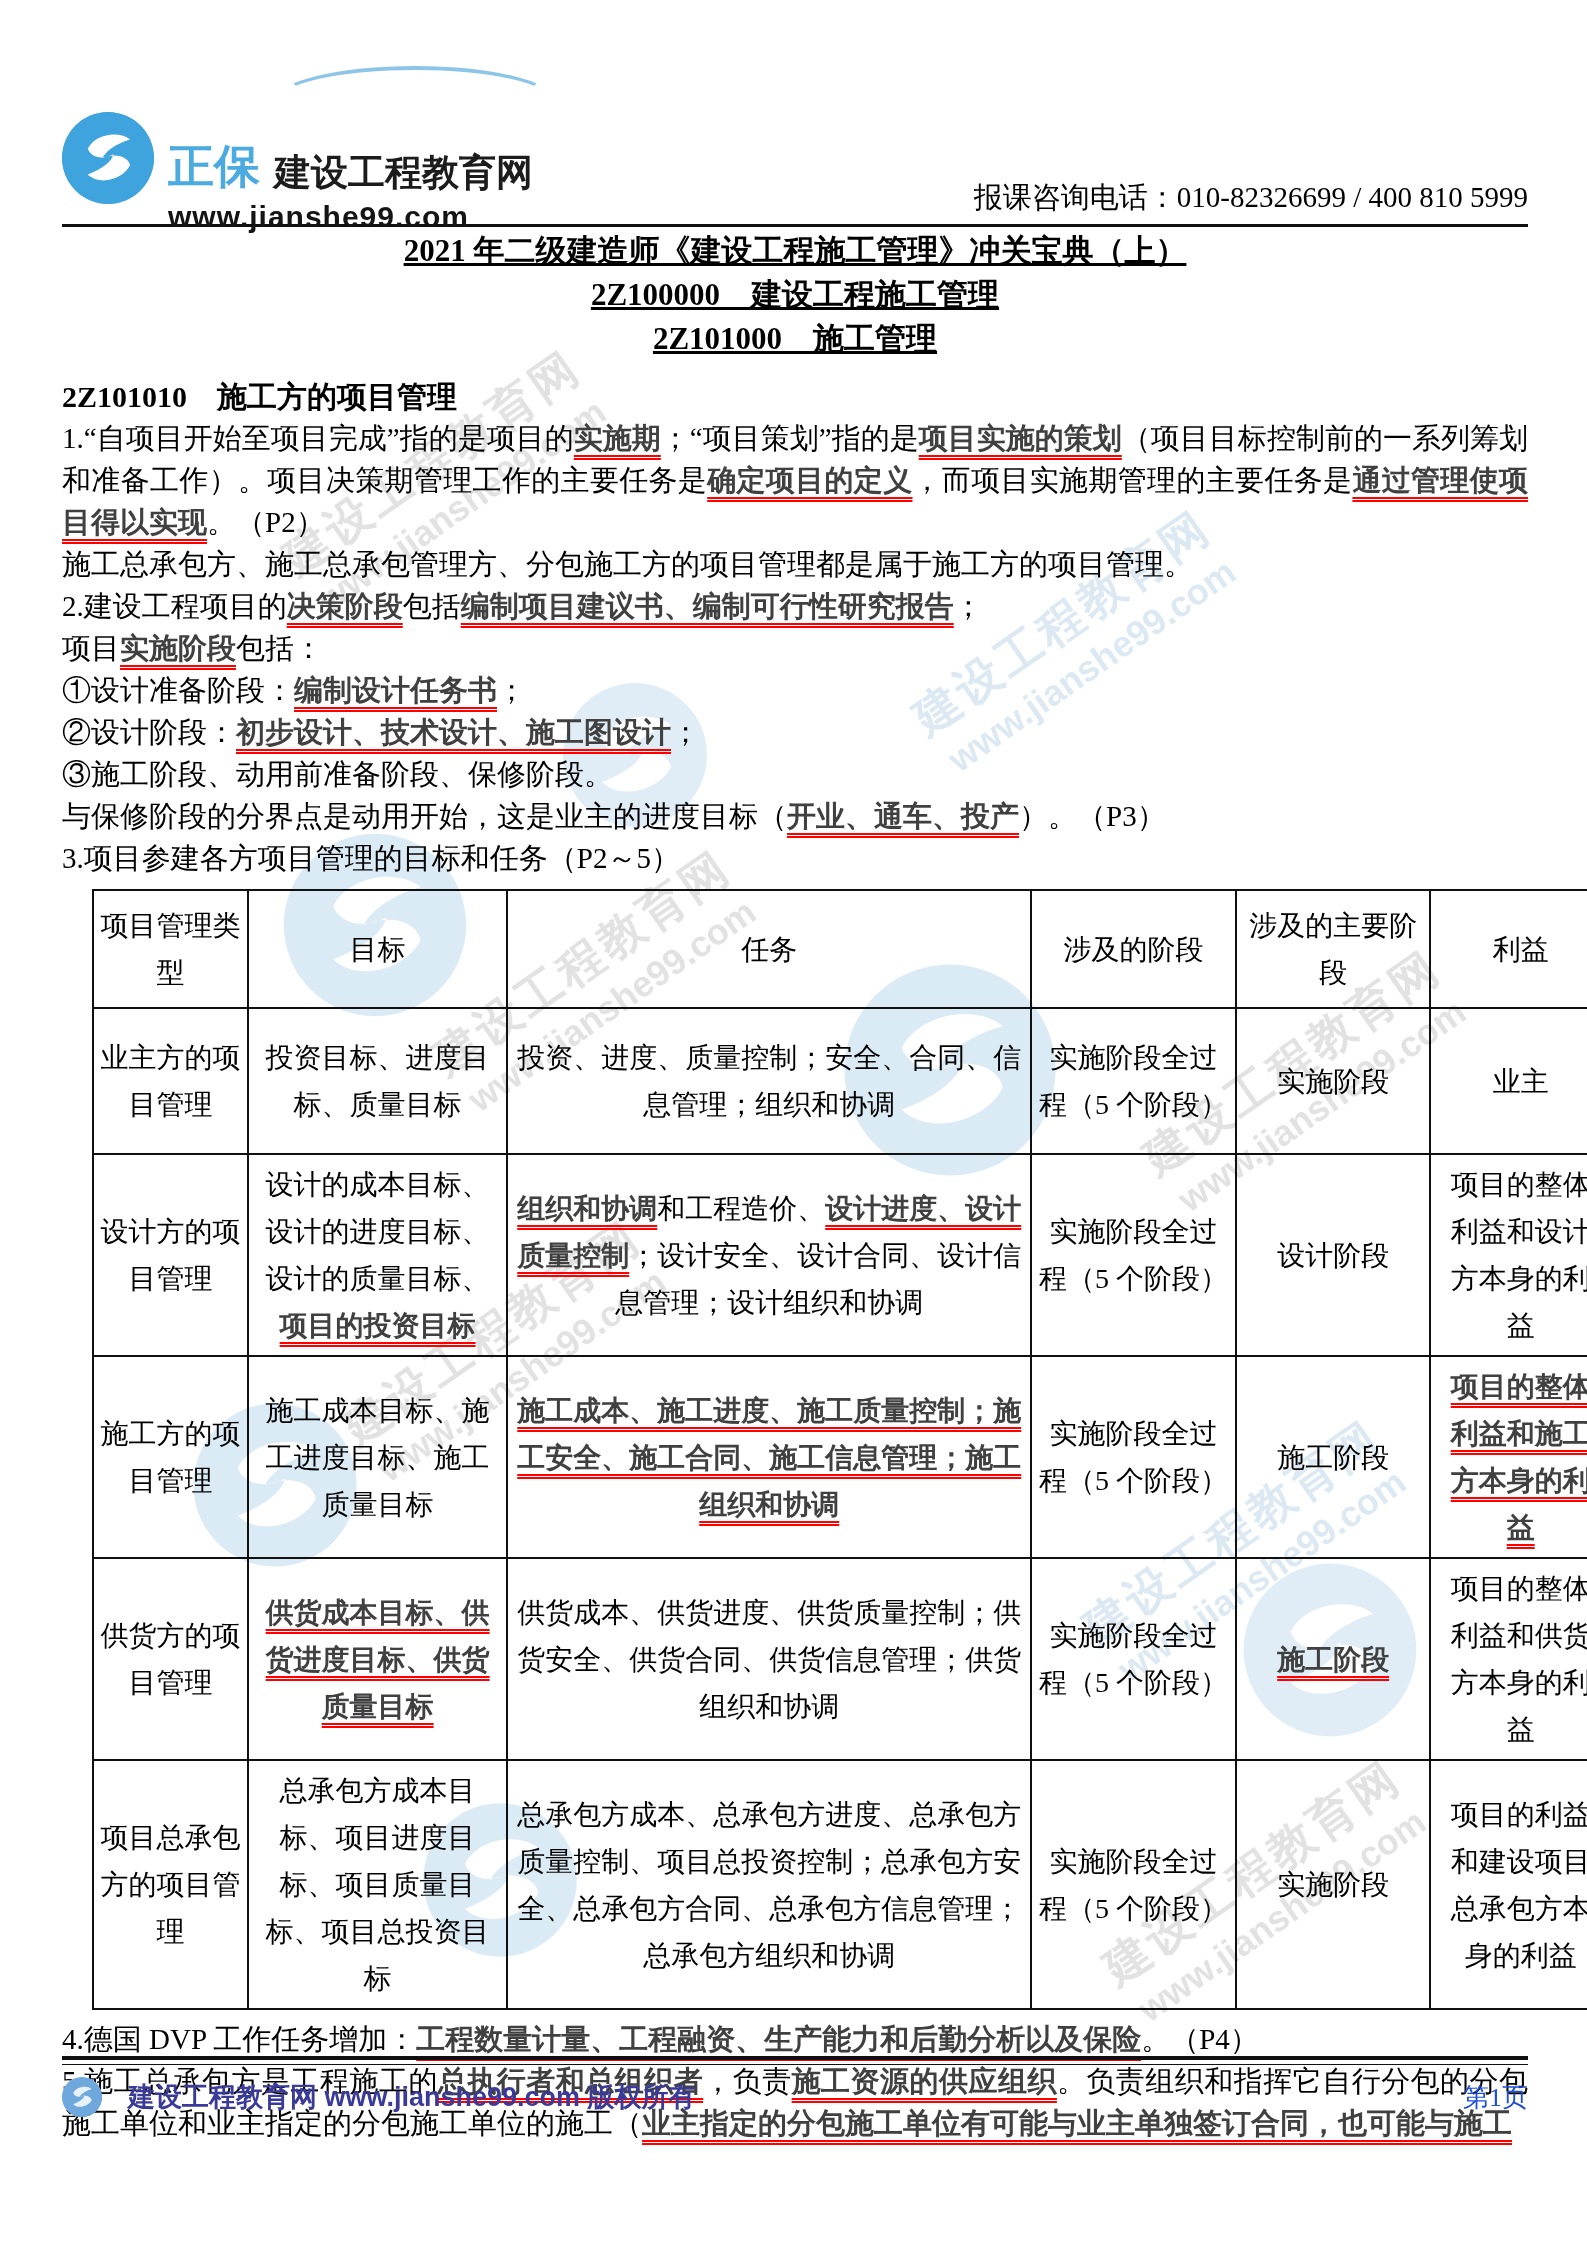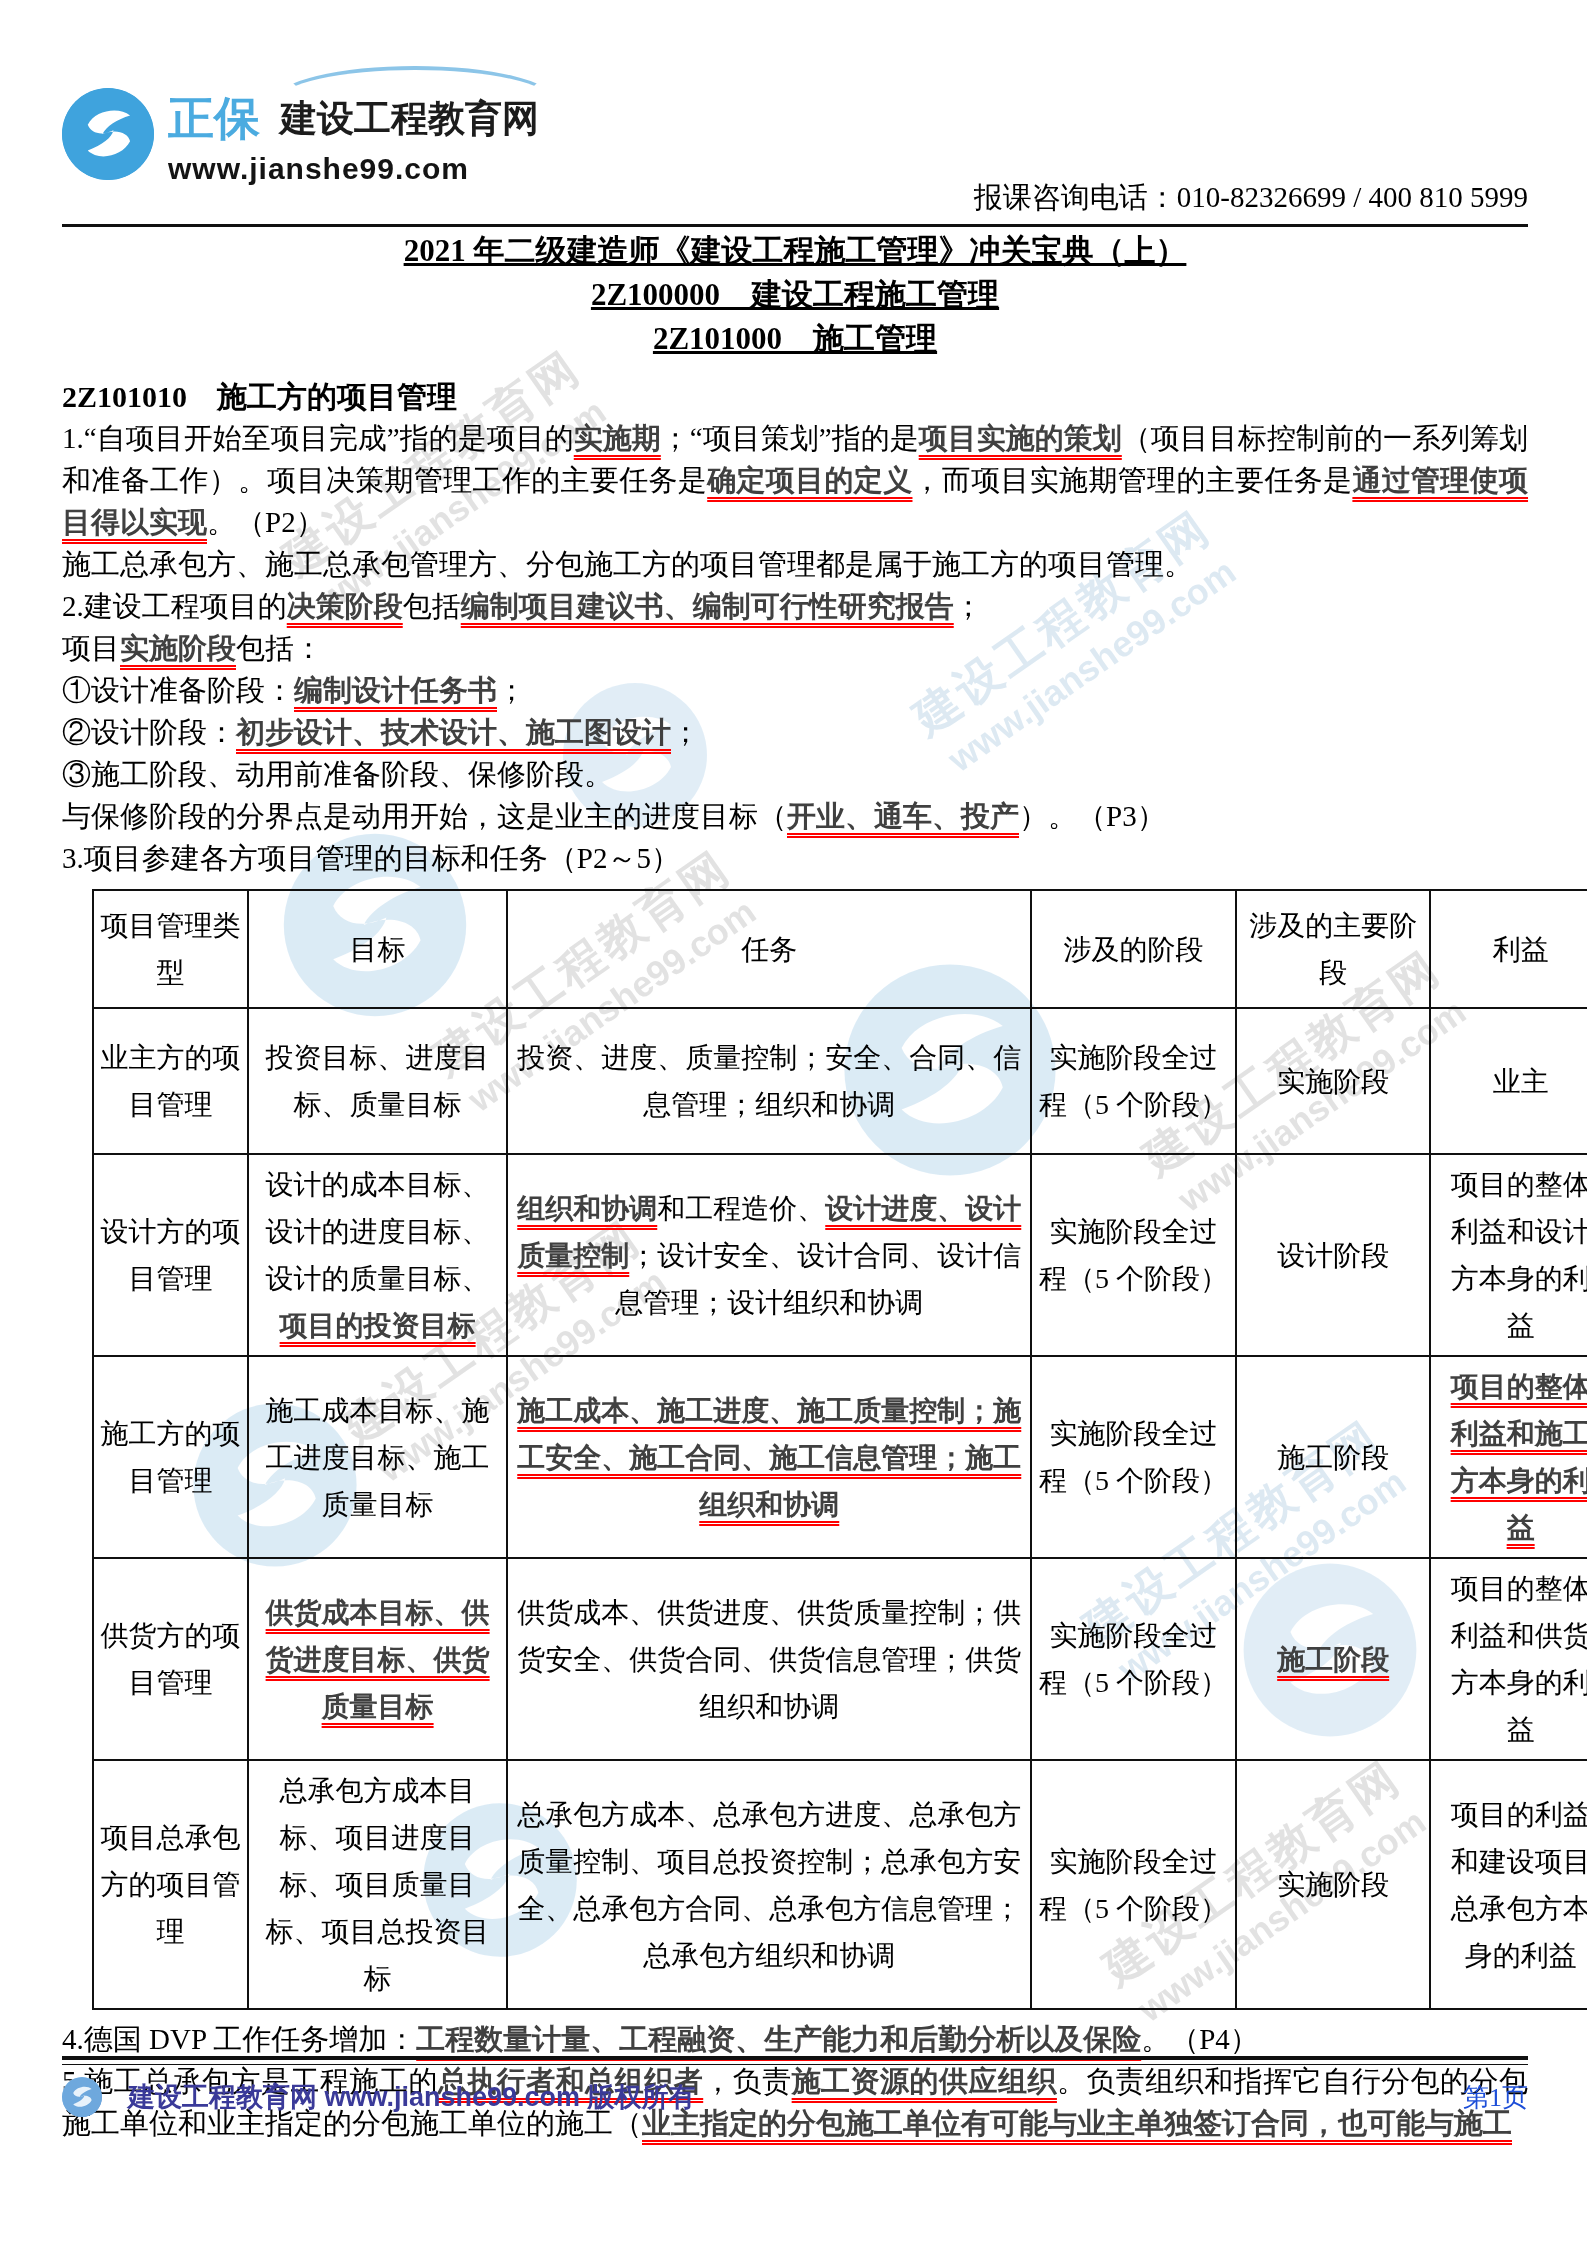--- a/index.html
+++ b/index.html
@@ -14,21 +14,21 @@
   .wm-text.blue{color:#c2d8e8;}
   .wm-logo{position:absolute;opacity:.5;}
   
   .content{position:relative;z-index:1;padding:56px 59px 0 62px;}
   .header{position:relative;height:168px;border-bottom:3px solid #101010;}
   .logo{position:absolute;left:0;top:26px;display:flex;align-items:center;gap:14px;}
   .logo-circle{width:92px;height:92px;border-radius:50%;background:#3fa3dd;flex:0 0 auto;}
   .logo-textcol{position:relative;padding-top:6px;}
   .logo-arc{position:absolute;left:108px;top:-16px;width:270px;height:60px;border-radius:50%;
             border:4px solid transparent;border-top:4px solid #8cc5e8;}
-  .logo-line1{display:flex;align-items:center;gap:20px;}
+  .logo-line1{display:flex;align-items:flex-end;gap:14px;margin-top:48px;}
   .logo-zb{color:#4babe0;font-size:46px;font-weight:bold;font-family:"Liberation Sans",sans-serif;}
   .logo-main{color:#1c1c1c;font-size:37px;font-weight:bold;font-family:"Liberation Sans",sans-serif;}
   .logo-url{font-size:30px;font-weight:bold;color:#141414;letter-spacing:1px;
             font-family:"Liberation Sans",sans-serif;margin-top:2px;}
   .phone{position:absolute;right:0;bottom:6px;font-size:29px;}
   .titles{text-align:center;font-weight:bold;}
   .title-line{font-size:31px;line-height:40px;margin-top:4px;text-decoration:underline;}
   .section-heading{font-size:30px;font-weight:bold;margin-top:18px;line-height:40px;}
   .para{font-size:29px;line-height:42px;text-align:justify;}
   .rd{color:#404040;font-weight:bold;font-family:"Liberation Sans","DejaVu Sans",sans-serif;

